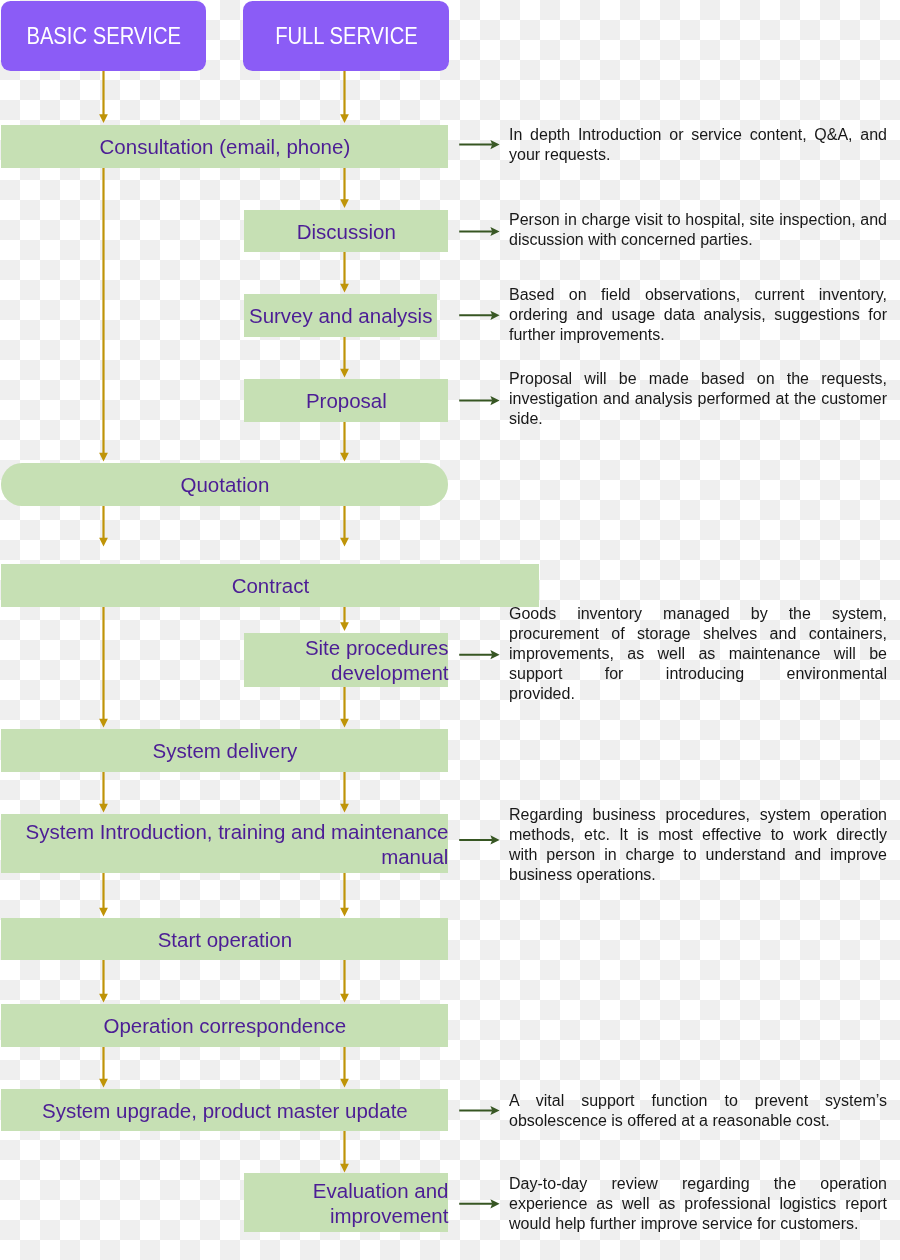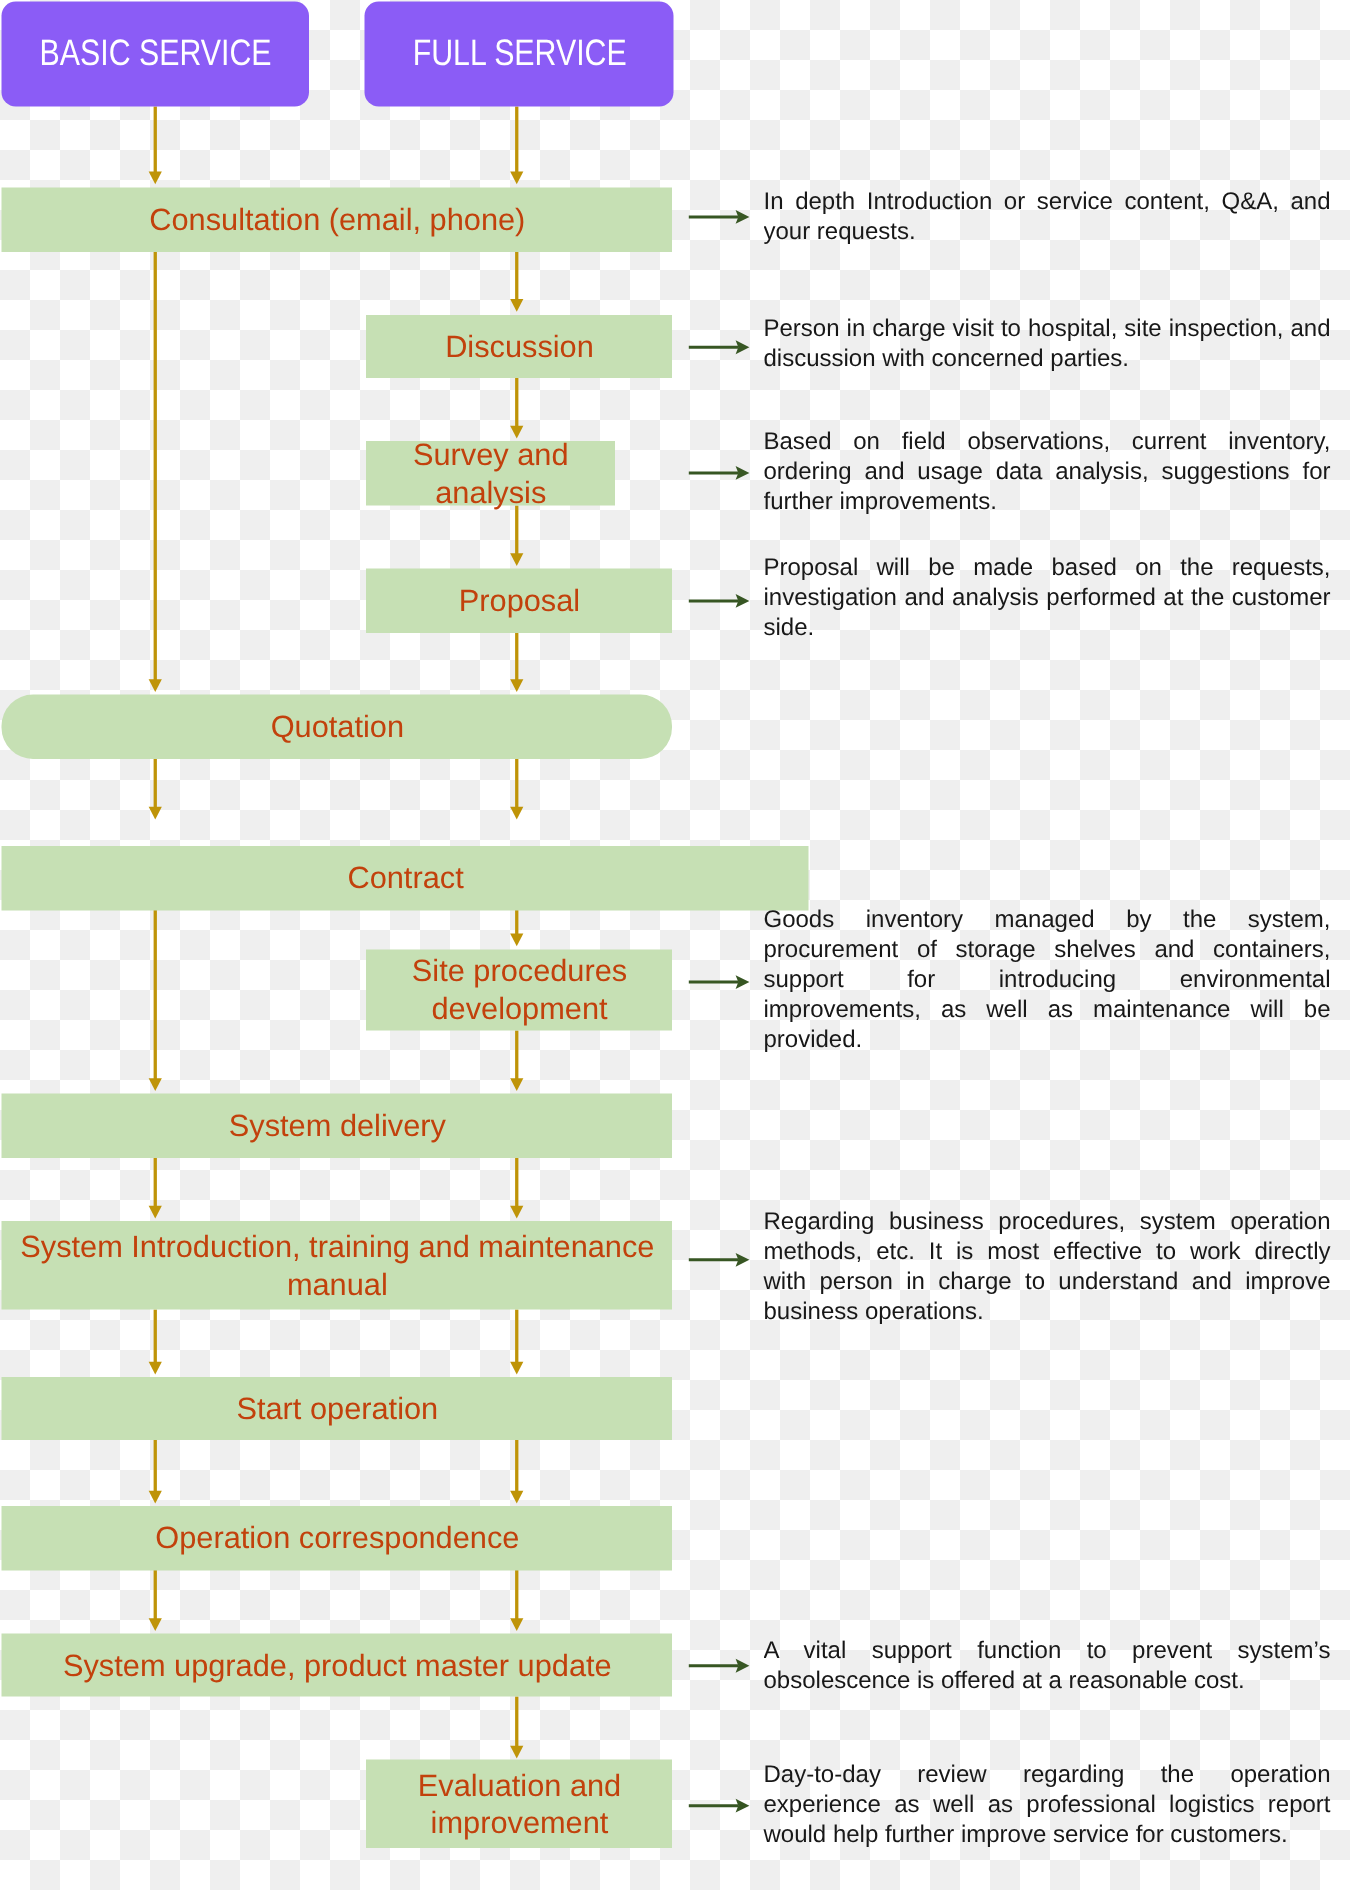--- a/index.html
+++ b/index.html
@@ -16,22 +16,22 @@
     background-position:0 0, 20px 20px;
   }
   .stage{position:absolute;left:0;top:0;width:900px;height:1260px;
     transform:translateZ(0);}
   svg.lines{position:absolute;left:0;top:0;width:900px;height:1260px;pointer-events:none;}
   .hdr{position:absolute;background:#8b5cf6;border-radius:9.5px;color:#ffffff;
        display:flex;align-items:center;justify-content:center;
        font-size:24.5px;line-height:1;}
   .hdr > span{display:block;transform:scaleX(0.825) translateZ(0);
        transform-origin:center center;white-space:nowrap;}
-  .gbox{position:absolute;background:#c6e0b4;color:#c2410c;box-sizing:border-box;
-       display:flex;align-items:center;justify-content:center;text-align:center;
+  .gbox{position:absolute;background:#c6e0b4;color:#4c1d95;box-sizing:border-box;
+       display:flex;align-items:center;justify-content:center;text-align:right;
        padding-top:1.2px;font-size:20.5px;line-height:25.2px;}
   .gbox > span{display:block;transform:translateZ(0);}
   .note{position:absolute;color:#181818;font-size:16px;line-height:20px;
        transform:translateZ(0);}
   .note .ln{display:block;text-align:justify;text-align-last:justify;
        white-space:nowrap;}
   .note .ln.last{text-align-last:left;}
 </style>
 </head>
 <body>
@@ -114,21 +114,21 @@
     <span>FULL SERVICE</span>
   </div>
 
   <div id="boxes">
       <div class="gbox" style="left: 1.4px; top: 124.5px; width: 447px; height: 43.5px;">
         <span>Consultation (email, phone)</span>
       </div>
       <div class="gbox" style="left: 244.2px; top: 209.5px; width: 204.3px; height: 42.5px;">
         <span>Discussion</span>
       </div>
-      <div class="gbox" style="left: 244.2px; top: 294px; width: 166px; height: 43px;">
+      <div class="gbox" style="left: 244.2px; top: 294px; width: 193px; height: 43px;">
         <span>Survey and analysis</span>
       </div>
       <div class="gbox" style="left: 244.2px; top: 379px; width: 204.3px; height: 43px;">
         <span>Proposal</span>
       </div>
       <div class="gbox" style="left: 1.4px; top: 463px; width: 447px; height: 43px; border-radius: 21px;">
         <span>Quotation</span>
       </div>
       <div class="gbox" style="left: 1.4px; top: 564px; width: 538px; height: 43px;">
         <span>Contract</span>
@@ -170,22 +170,22 @@
         <span class="ln last">further improvements.</span>
       </div>
       <div class="note" style="left: 509px; top: 369.2px; width: 378px;">
         <span class="ln">Proposal will be made based on the requests,</span>
         <span class="ln">investigation and analysis performed at the customer</span>
         <span class="ln last">side.</span>
       </div>
       <div class="note" style="left: 509px; top: 604.2px; width: 378px;">
         <span class="ln">Goods inventory managed by the system,</span>
         <span class="ln">procurement of storage shelves and containers,</span>
+        <span class="ln">improvements, as well as maintenance will be</span>
         <span class="ln">support for introducing environmental</span>
-        <span class="ln">improvements, as well as maintenance will be</span>
         <span class="ln last">provided.</span>
       </div>
       <div class="note" style="left: 509px; top: 805.1px; width: 378px;">
         <span class="ln">Regarding business procedures, system operation</span>
         <span class="ln">methods, etc. It is most effective to work directly</span>
         <span class="ln">with person in charge to understand and improve</span>
         <span class="ln last">business operations.</span>
       </div>
       <div class="note" style="left: 509px; top: 1090.9px; width: 378px;">
         <span class="ln">A vital support function to prevent system’s</span>

